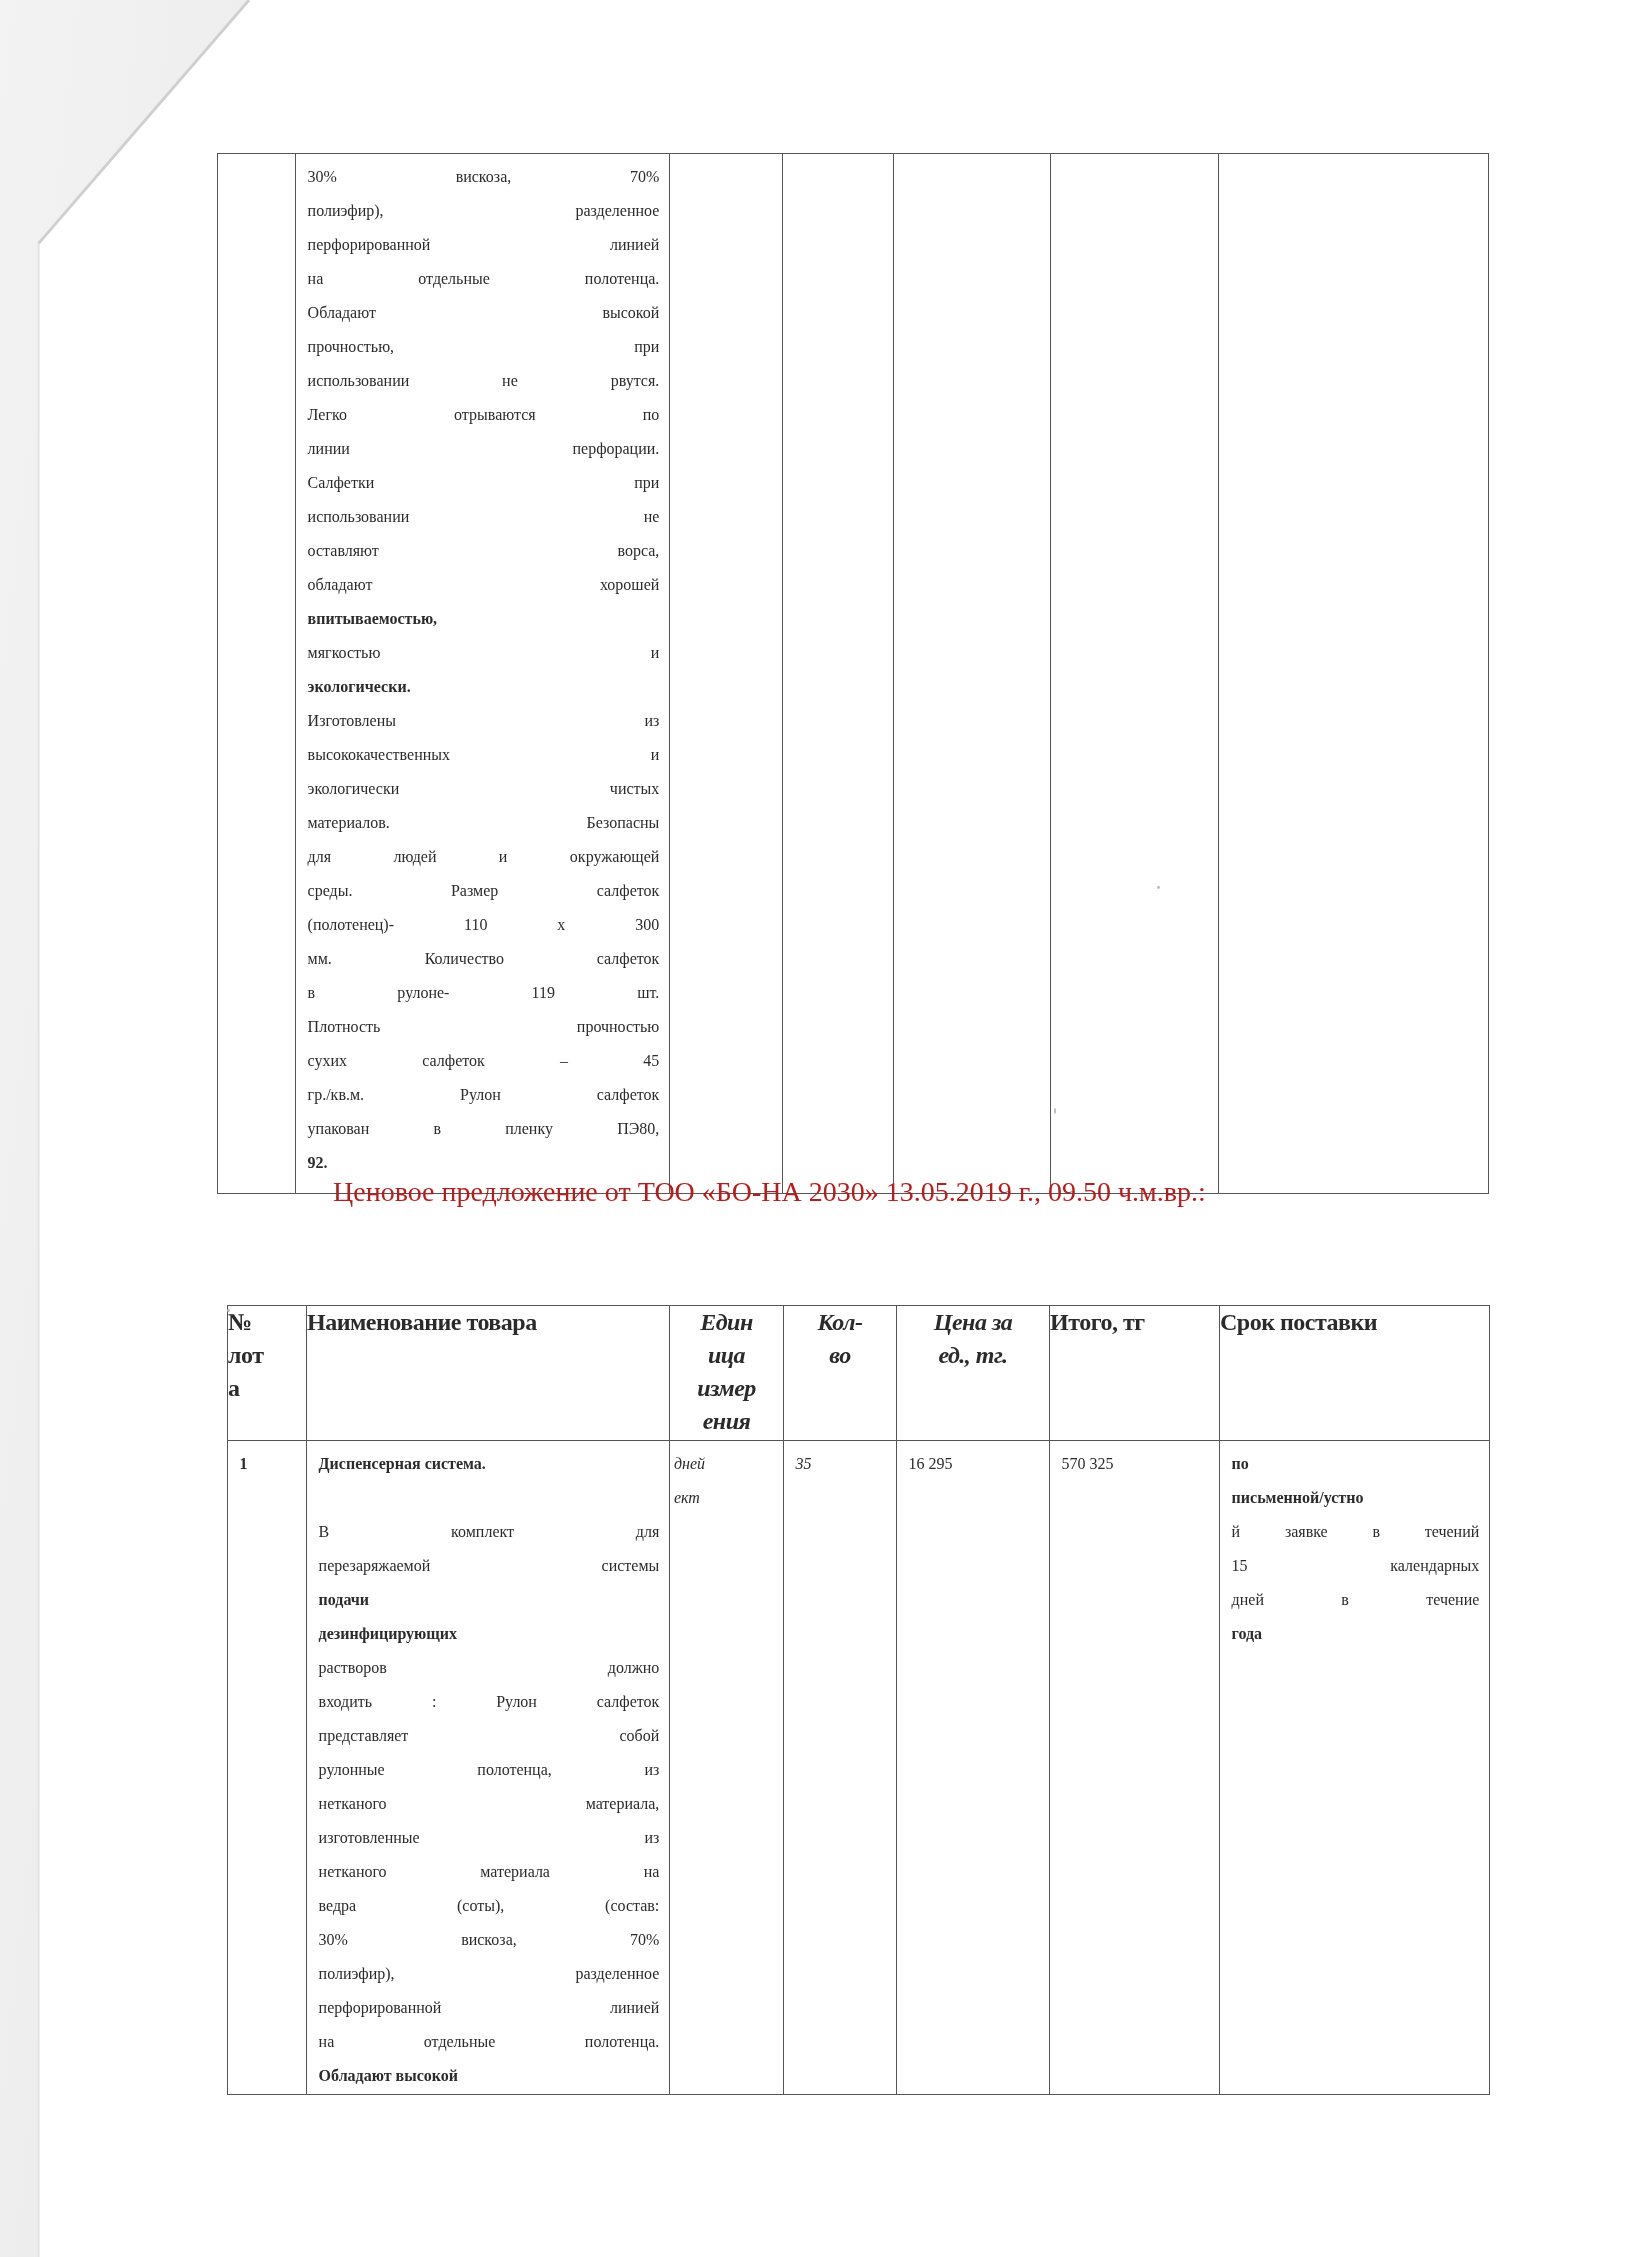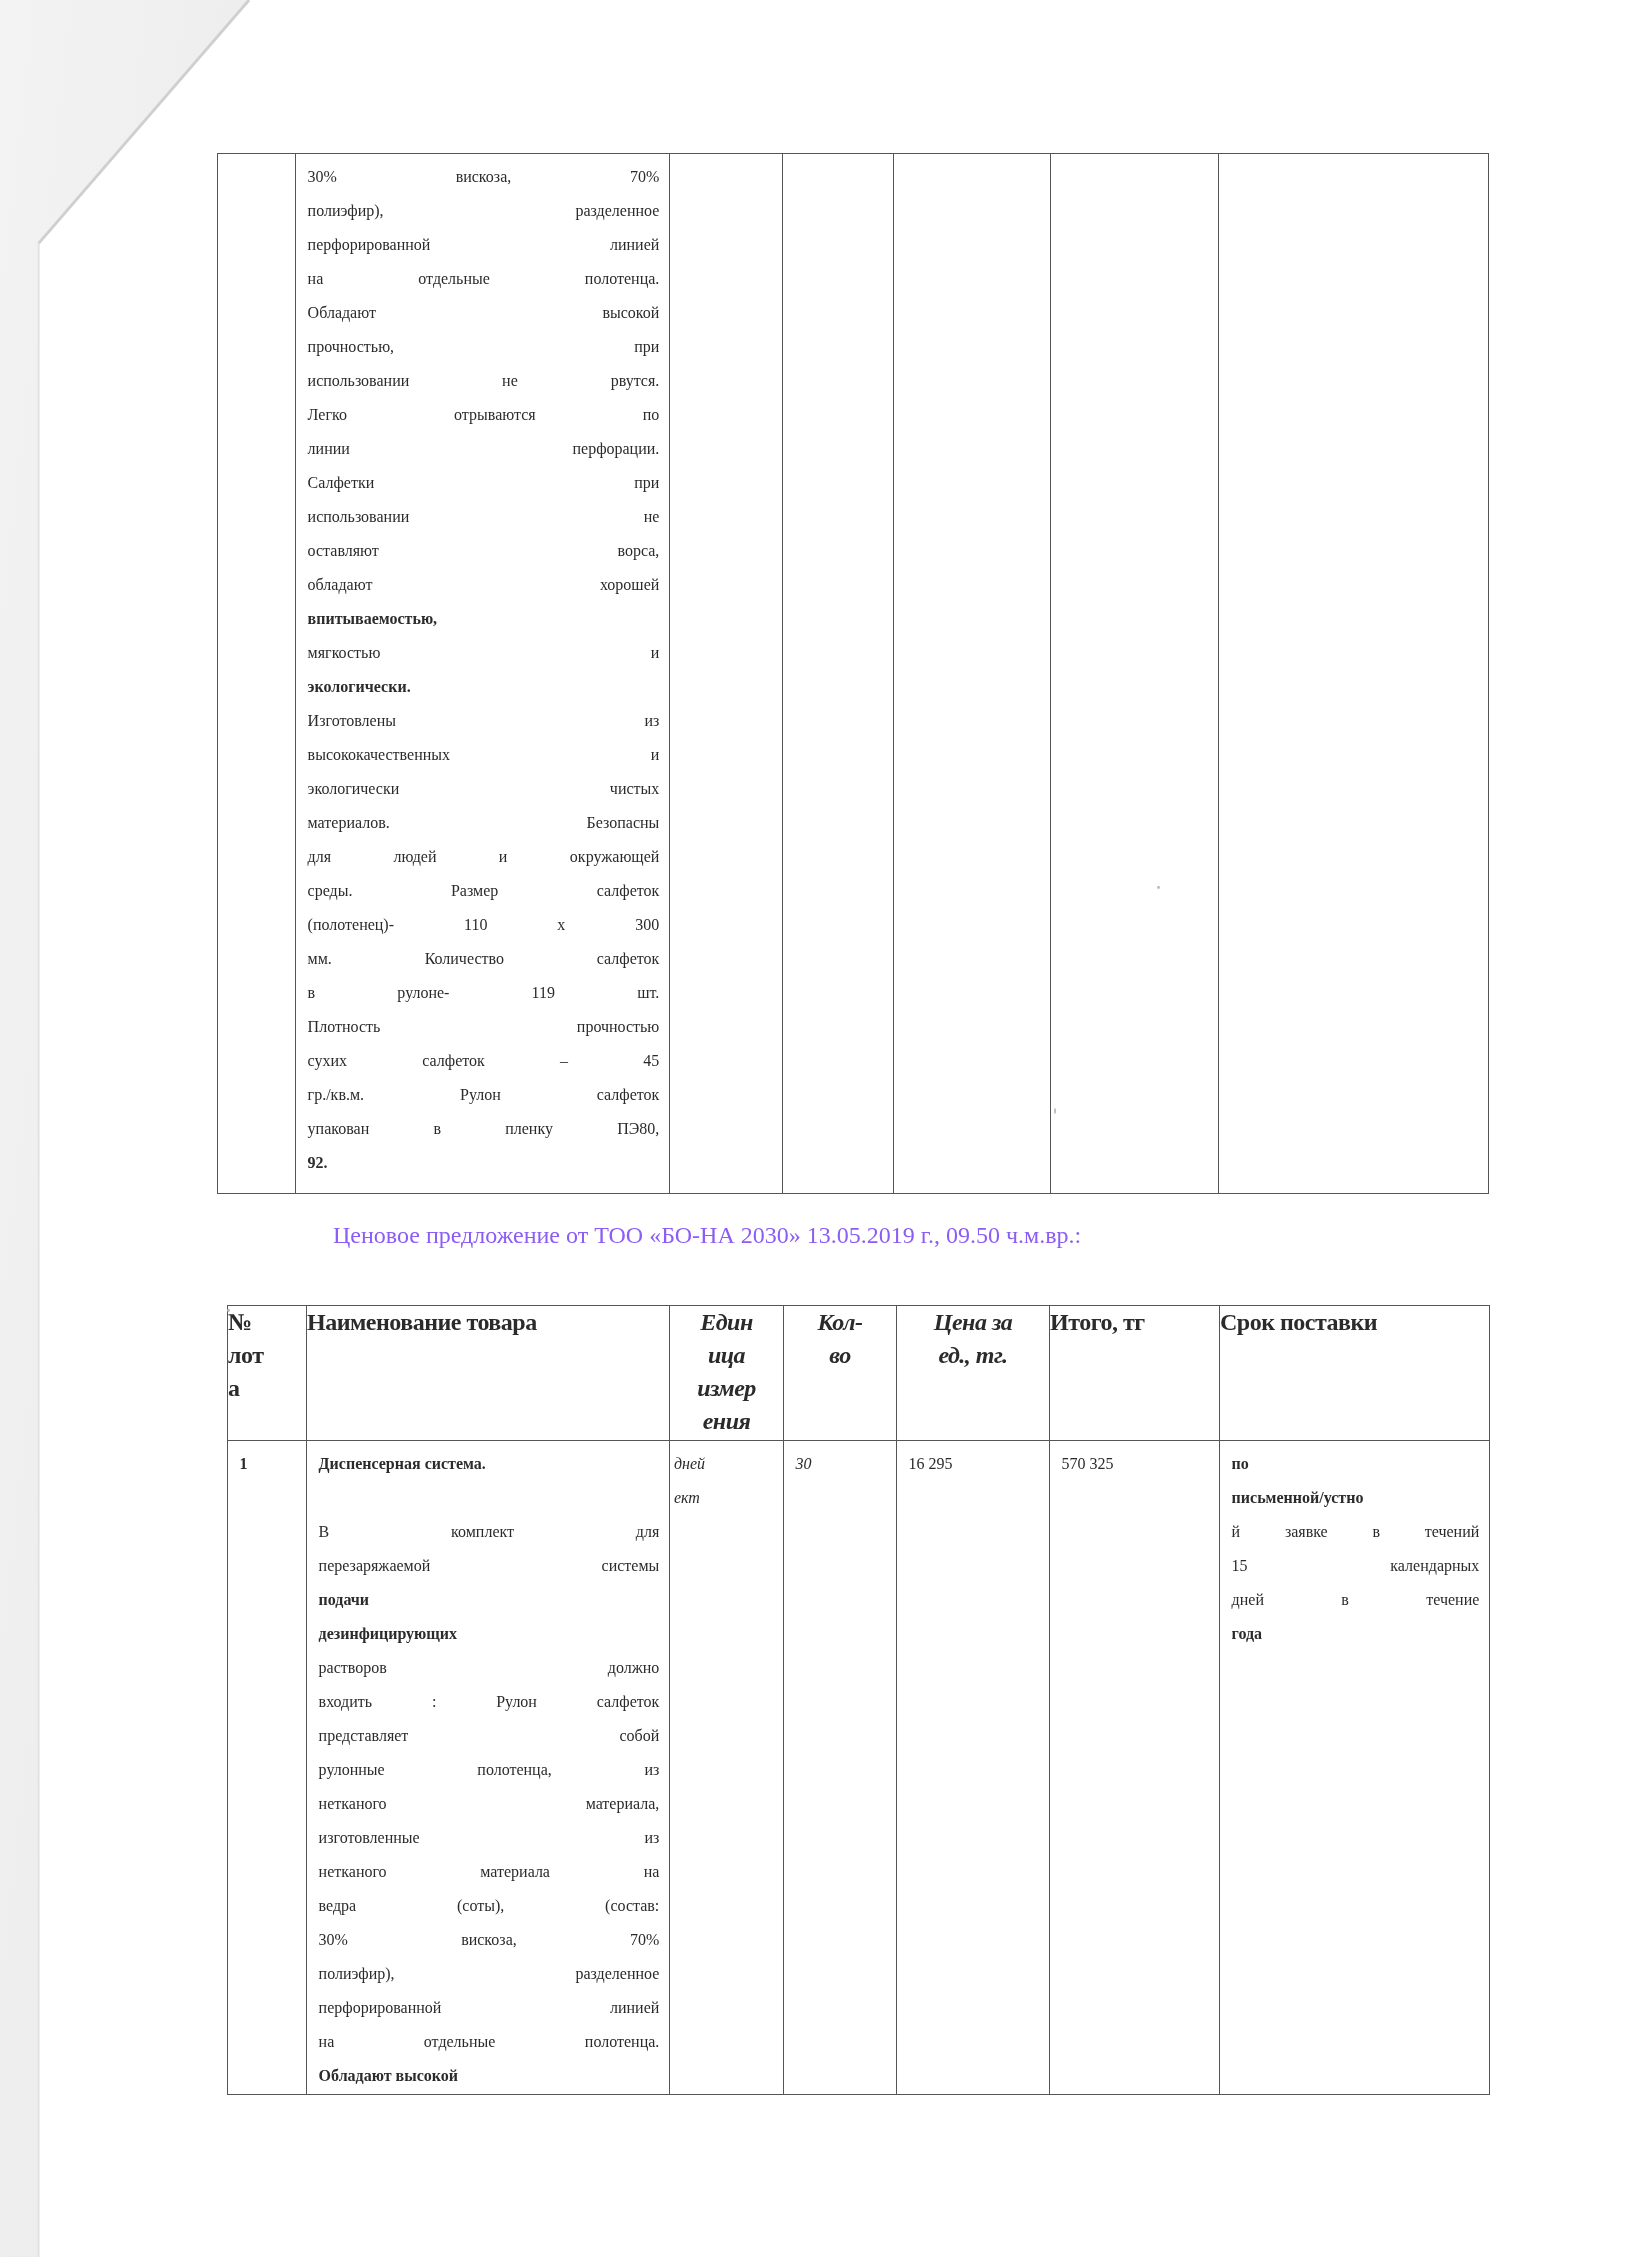--- a/index.html
+++ b/index.html
@@ -37,22 +37,22 @@
     font-weight: bold;
     font-size: 24px;
     line-height: 33px;
     padding: 5.8px 7.7px 0 7.7px;
     letter-spacing: -0.5px;
   }
   .center { text-align: center; font-style: italic; }
   .right { text-align: right; }
   .left { text-align: left; }
   .heading {
-    position: absolute; left: 333px; top: 1222px;
-    font-size: 24px; white-space: nowrap; color: #8b5cf6;
+    position: absolute; left: 333px; top: 1176px;
+    font-size: 28px; white-space: nowrap; color: #b91c1c;
   }
   .bold { font-weight: bold; }
   .gap { height: 34px; }
   .speck { position: absolute; background: #bbb; border-radius: 50%; }
 </style>
 </head>
 <body>
 
 <svg class="fold" viewBox="0 0 1700 2338" xmlns="http://www.w3.org/2000/svg">
   <defs>
@@ -189,21 +189,21 @@
             </div>
       </div>
     </td>
     <td>
       <div class="cell-text center" style="padding-left:3.9px;padding-right:3.9px;">
         <div>дней</div>
         <div>ект</div>
       </div>
     </td>
     <td>
-      <div class="cell-text center">30</div>
+      <div class="cell-text center">35</div>
     </td>
     <td>
       <div class="cell-text right" style="padding-right:21px;">16 295</div>
     </td>
     <td>
       <div class="cell-text left">570 325</div>
     </td>
     <td>
       <div class="cell-text" id="t2deliv">
             <span class="jline last">по</span>

